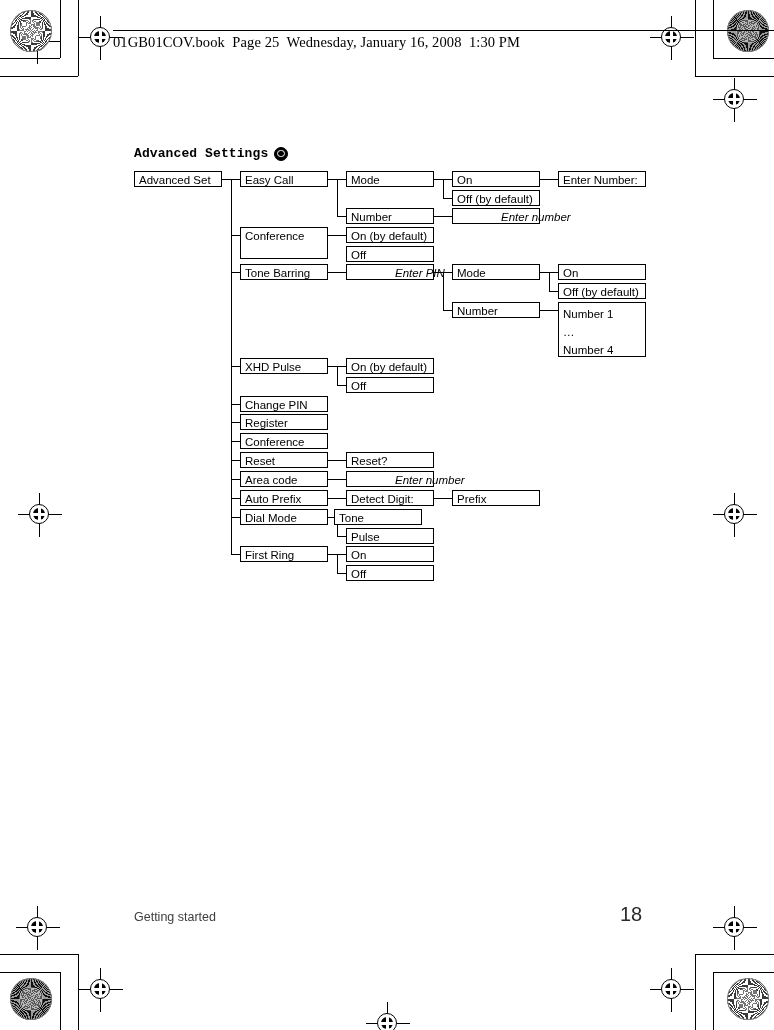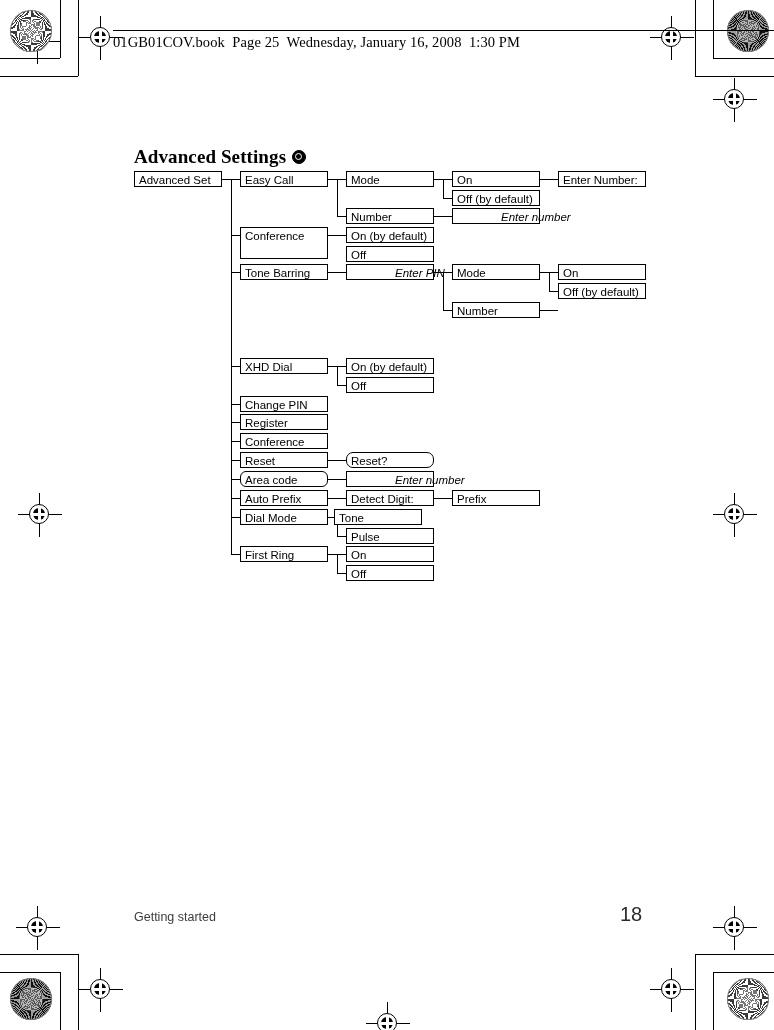--- a/index.html
+++ b/index.html
@@ -115,26 +115,26 @@
     width: 661px;
     height: 1px;
     background: #000;
   }
 
   
   .section-title {
     position: absolute;
     left: 134px;
     top: 146px;
-    font-family: Liberation Serif, serif;
+    font-family: Liberation Mono, monospace;
     font-weight: bold;
-    font-size: 19px;
+    font-size: 13px;
     letter-spacing: 0.1px;
     display: flex;
-    align-items: center;
+    align-items: flex-end;
     gap: 6px;
   }
   .title-icon {
     display: inline-block;
     width: 14px;
     height: 14px;
     border-radius: 50%;
     background: #000;
     position: relative;
     box-sizing: border-box;
@@ -363,48 +363,51 @@
     <div class="connector h" style="left: 540px; top: 179px; width: 18px;"></div>
     <div class="connector h" style="left: 540px; top: 272px; width: 9px;"></div>
     <div class="connector v" style="left: 549px; top: 272px; height: 19px;"></div>
     <div class="connector h" style="left: 549px; top: 272px; width: 9px;"></div>
     <div class="connector h" style="left: 549px; top: 291px; width: 9px;"></div>
     <div class="connector h" style="left: 540px; top: 310px; width: 18px;"></div>
     <div class="node" style="left: 134px; top: 171px; width: 88px; height: 16px;">Advanced Set</div>
     <div class="node" style="left: 240px; top: 171px; width: 88px; height: 16px;">Easy Call</div>
     <div class="node" style="left: 240px; top: 227px; width: 88px; height: 32px;">Conference</div>
     <div class="node" style="left: 240px; top: 264px; width: 88px; height: 16px;">Tone Barring</div>
-    <div class="node" style="left: 240px; top: 358px; width: 88px; height: 16px;">XHD Dial</div>
+    <div class="node" style="left: 240px; top: 358px; width: 88px; height: 16px;">XHD Pulse</div>
     <div class="node" style="left: 240px; top: 396px; width: 88px; height: 16px;">Change PIN</div>
     <div class="node" style="left: 240px; top: 414px; width: 88px; height: 16px;">Register</div>
     <div class="node" style="left: 240px; top: 433px; width: 88px; height: 16px;">Conference</div>
     <div class="node" style="left: 240px; top: 452px; width: 88px; height: 16px;">Reset</div>
-    <div class="node" style="left: 240px; top: 471px; width: 88px; height: 16px; border-radius: 6px;">Area code</div>
+    <div class="node" style="left: 240px; top: 471px; width: 88px; height: 16px;">Area code</div>
     <div class="node" style="left: 240px; top: 490px; width: 88px; height: 16px;">Auto Prefix</div>
     <div class="node" style="left: 240px; top: 509px; width: 88px; height: 16px;">Dial Mode</div>
     <div class="node" style="left: 240px; top: 546px; width: 88px; height: 16px;">First Ring</div>
     <div class="node" style="left: 346px; top: 171px; width: 88px; height: 16px;">Mode</div>
     <div class="node" style="left: 346px; top: 208px; width: 88px; height: 16px;">Number</div>
     <div class="node" style="left: 346px; top: 227px; width: 88px; height: 16px;">On (by default)</div>
     <div class="node" style="left: 346px; top: 246px; width: 88px; height: 16px;">Off</div>
     <div class="node italic" style="left: 346px; top: 264px; width: 88px; height: 16px;">Enter PIN</div>
     <div class="node" style="left: 346px; top: 358px; width: 88px; height: 16px;">On (by default)</div>
     <div class="node" style="left: 346px; top: 377px; width: 88px; height: 16px;">Off</div>
-    <div class="node" style="left: 346px; top: 452px; width: 88px; height: 16px; border-radius: 7px;">Reset?</div>
+    <div class="node" style="left: 346px; top: 452px; width: 88px; height: 16px;">Reset?</div>
     <div class="node italic" style="left: 346px; top: 471px; width: 88px; height: 16px;">Enter number</div>
     <div class="node" style="left: 346px; top: 490px; width: 88px; height: 16px;">Detect Digit:</div>
     <div class="node" style="left: 334px; top: 509px; width: 88px; height: 16px;">Tone</div>
     <div class="node" style="left: 346px; top: 528px; width: 88px; height: 16px;">Pulse</div>
     <div class="node" style="left: 346px; top: 546px; width: 88px; height: 16px;">On</div>
     <div class="node" style="left: 346px; top: 565px; width: 88px; height: 16px;">Off</div>
     <div class="node" style="left: 452px; top: 171px; width: 88px; height: 16px;">On</div>
     <div class="node" style="left: 452px; top: 190px; width: 88px; height: 16px;">Off (by default)</div>
     <div class="node italic" style="left: 452px; top: 208px; width: 88px; height: 16px;">Enter number</div>
     <div class="node" style="left: 452px; top: 264px; width: 88px; height: 16px;">Mode</div>
     <div class="node" style="left: 452px; top: 302px; width: 88px; height: 16px;">Number</div>
     <div class="node" style="left: 452px; top: 490px; width: 88px; height: 16px;">Prefix</div>
     <div class="node" style="left: 558px; top: 171px; width: 88px; height: 16px;">Enter Number:</div>
     <div class="node" style="left: 558px; top: 264px; width: 88px; height: 16px;">On</div>
     <div class="node" style="left: 558px; top: 283px; width: 88px; height: 16px;">Off (by default)</div>
+    <div class="node multiline" style="left: 558px; top: 302px; width: 88px; height: 55px;">Number 1
+…
+Number 4</div>
   </div>
 
 <div class="footer-left">Getting started</div>
 <div class="footer-page">18</div>
 
 </body></html>

